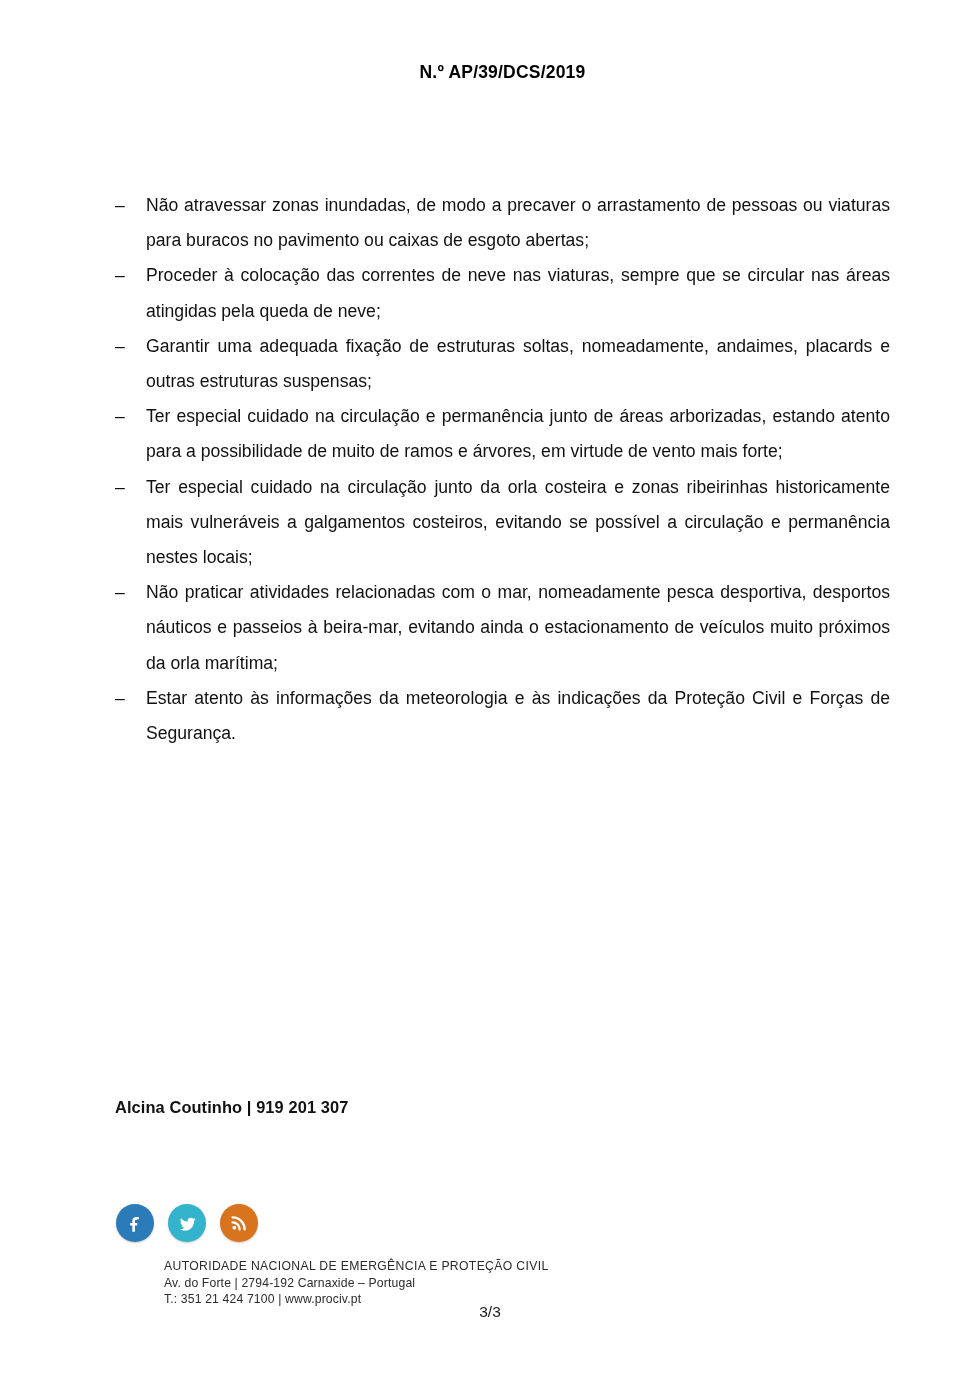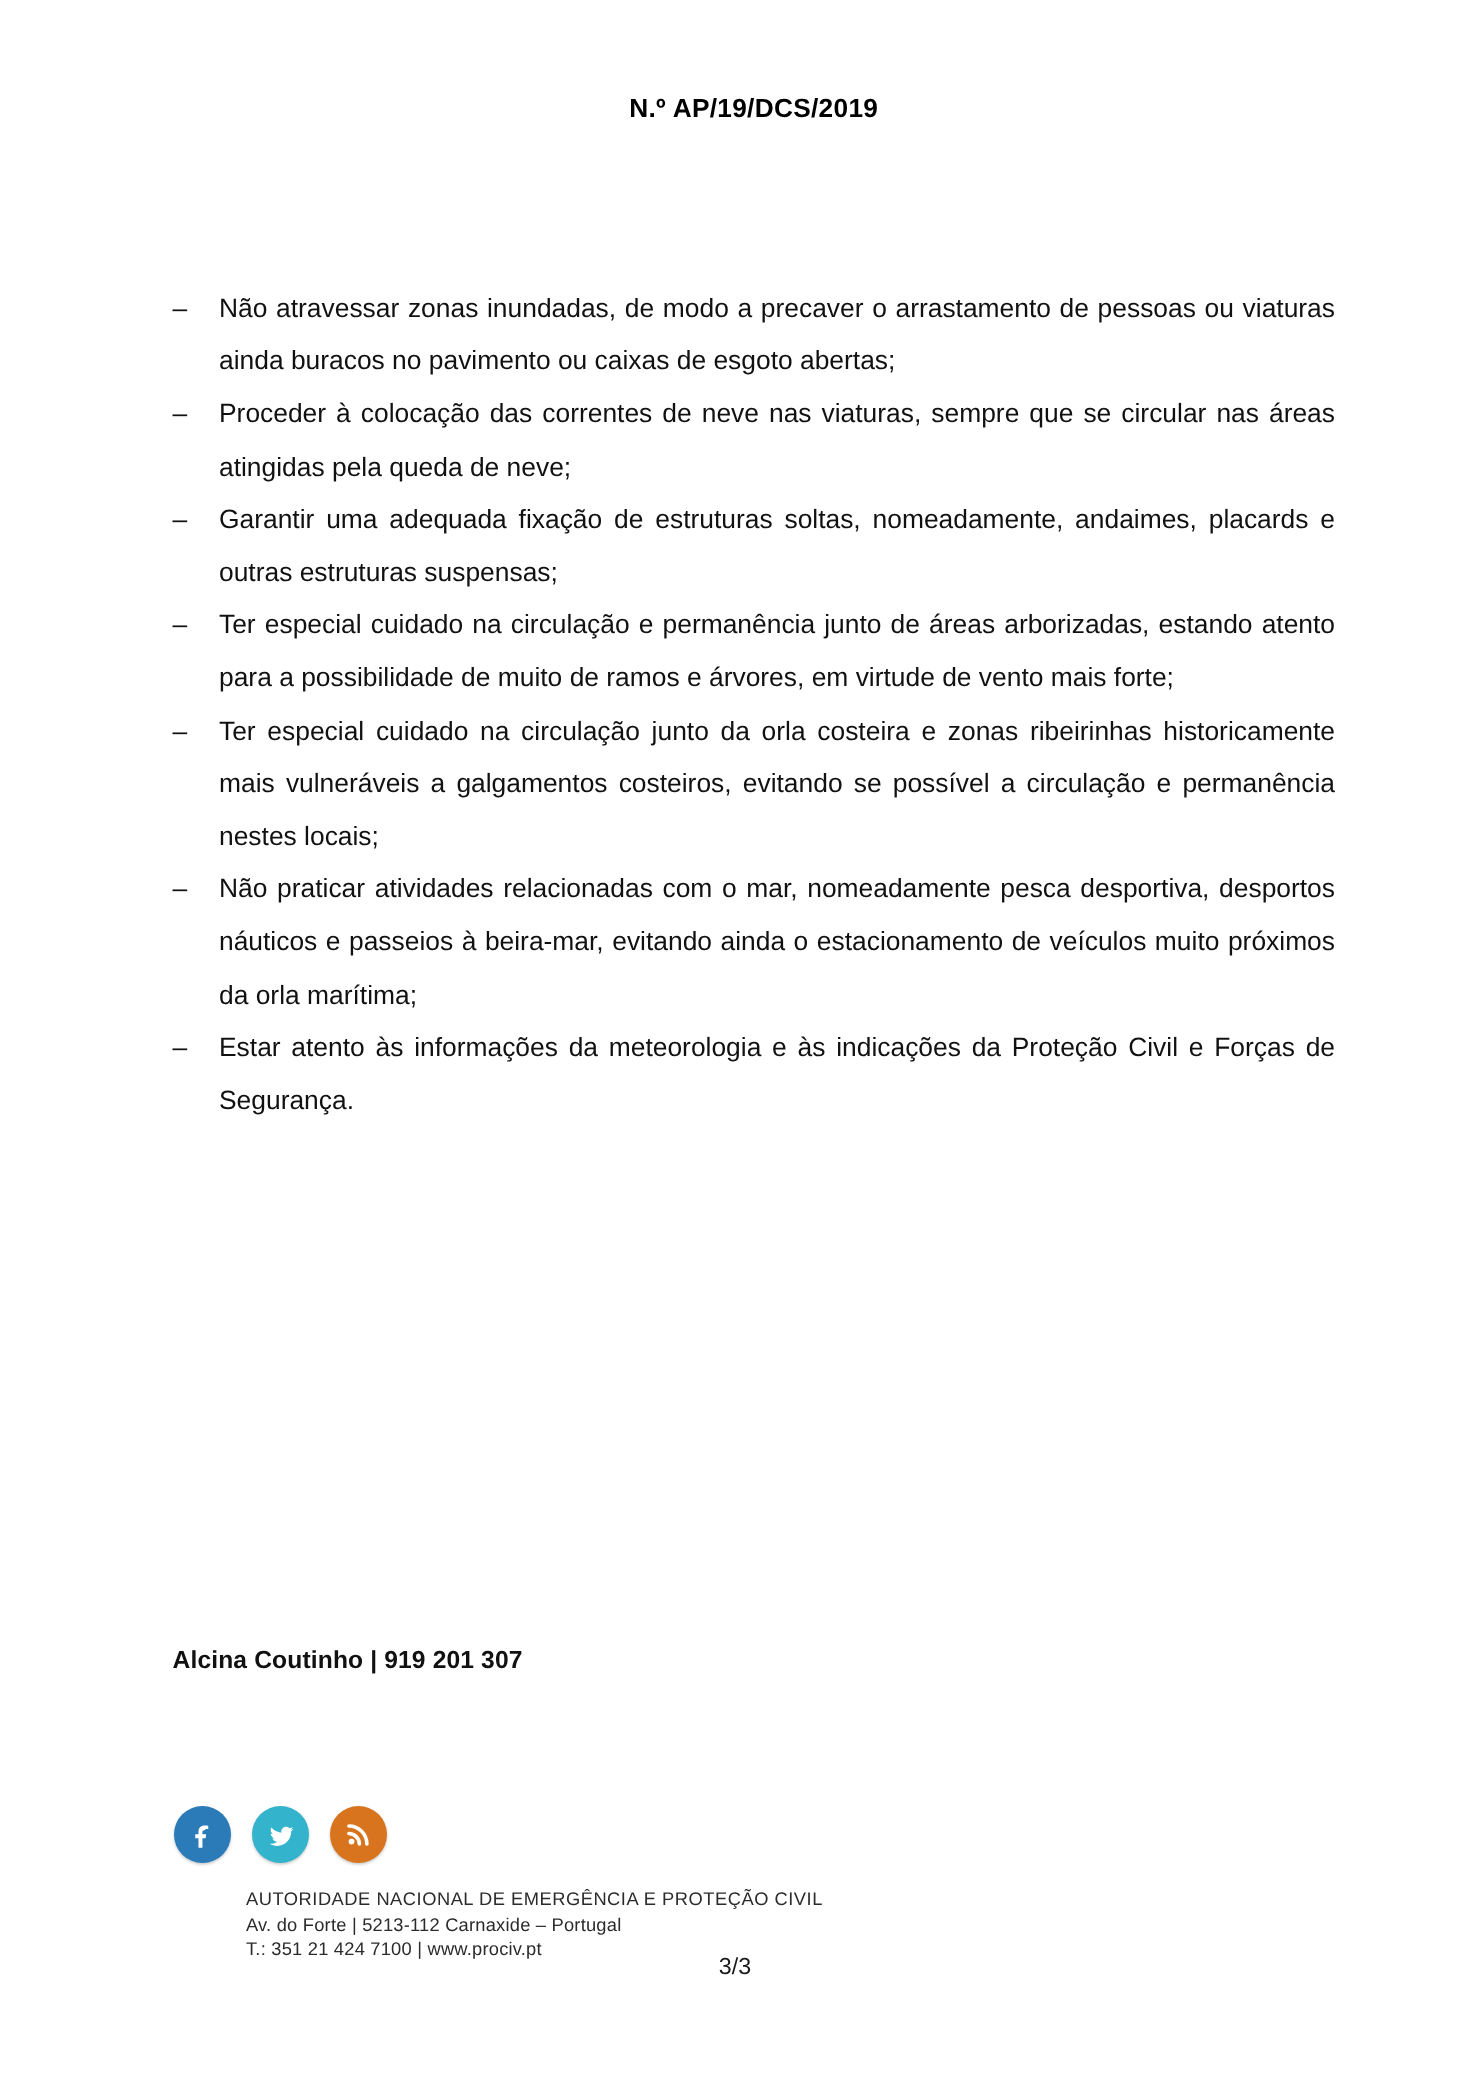--- a/index.html
+++ b/index.html
@@ -149,27 +149,27 @@
     text-align: center;
     font-size: 15.5px;
     color: #1a1a1a;
   }
 </style>
 </head>
 <body>
 
 <div class="page">
 
-  <div class="doc-header">N.º AP/19/DCS/2019</div>
+  <div class="doc-header">N.º AP/39/DCS/2019</div>
 
   <div class="content">
     <ul class="advice-list">
       <li>
         <span class="dash">–</span>
-        <span class="li-text">Não atravessar zonas inundadas, de modo a precaver o arrastamento de pessoas ou viaturas ainda buracos no pavimento ou caixas de esgoto abertas;</span>
+        <span class="li-text">Não atravessar zonas inundadas, de modo a precaver o arrastamento de pessoas ou viaturas para buracos no pavimento ou caixas de esgoto abertas;</span>
       </li>
       <li>
         <span class="dash">–</span>
         <span class="li-text">Proceder à colocação das correntes de neve nas viaturas, sempre que se circular nas áreas atingidas pela queda de neve;</span>
       </li>
       <li>
         <span class="dash">–</span>
         <span class="li-text">Garantir uma adequada fixação de estruturas soltas, nomeadamente, andaimes, placards e outras estruturas suspensas;</span>
       </li>
       <li>
@@ -214,19 +214,19 @@
         <circle cx="6.4" cy="17.6" r="2.3" fill="#ffffff"></circle>
         <path fill="none" stroke="#ffffff" stroke-width="2.9" stroke-linecap="round" d="M4.3 11.2c4.6 0 8.4 3.8 8.4 8.4"></path>
         <path fill="none" stroke="#ffffff" stroke-width="2.9" stroke-linecap="round" d="M4.3 5.2c8.0 0 14.4 6.5 14.4 14.4"></path>
       </svg>
     </a>
 
   </div>
 
   <div class="footer-address">
     <div class="addr-line org">AUTORIDADE NACIONAL DE EMERGÊNCIA E PROTEÇÃO CIVIL</div>
-    <div class="addr-line">Av. do Forte | 5213-112 Carnaxide – Portugal</div>
+    <div class="addr-line">Av. do Forte | 2794-192 Carnaxide – Portugal</div>
     <div class="addr-line">T.: 351 21 424 7100 | www.prociv.pt</div>
   </div>
 
   <div class="page-number">3/3</div>
 
 </div>
 
 </body></html>

